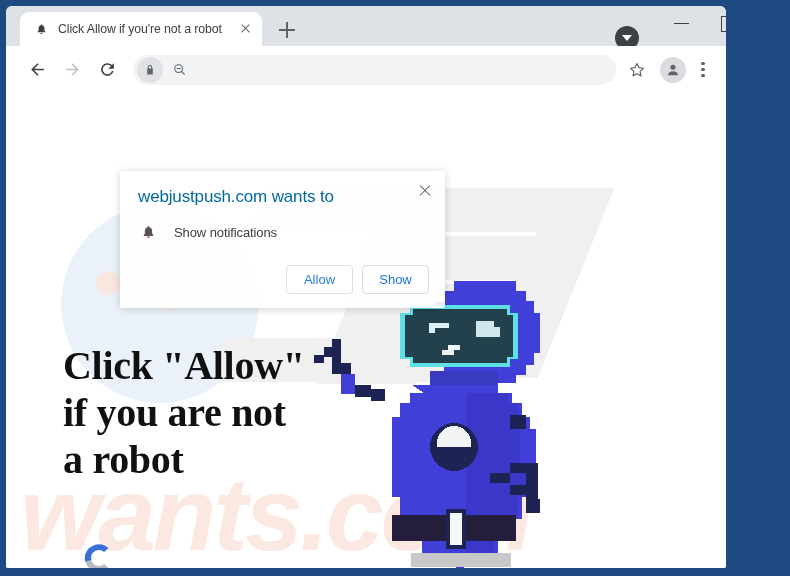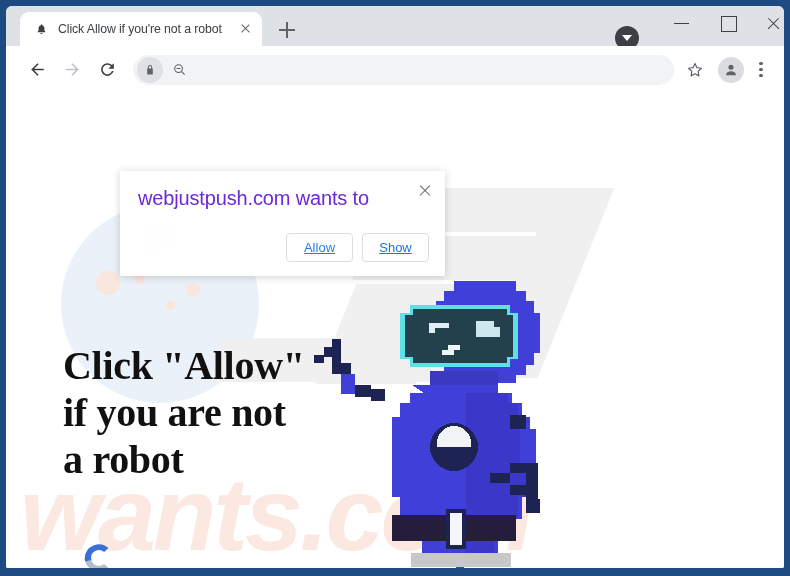--- a/index.html
+++ b/index.html
@@ -13,21 +13,21 @@
   
   #window-frame {
     position: absolute;
     left: 0; top: 0;
     width: 790px; height: 576px;
     background: #1d4a80;
     padding: 6px 6px 8px 6px;
   }
   #browser-window {
     position: relative;
-    width: 778px; height: 562px;
+    width: 720px; height: 562px;
     background: #dee1e6;
     border-radius: 6px 6px 2px 2px;
     overflow: hidden;
   }
 
   
   #tab-strip {
     position: relative;
     height: 40px;
     background: #dee1e6;
@@ -318,22 +318,22 @@
     width: 20px; height: 20px;
   }
   #dialog-close::before, #dialog-close::after {
     content: ""; position: absolute;
     left: 3px; top: 9.3px; width: 14px; height: 1.3px; background: #5f6368;
   }
   #dialog-close::before { transform: rotate(45deg); }
   #dialog-close::after { transform: rotate(-45deg); }
 
   #dialog-title {
-    font-size: 20px;
-    color: #6d28d9;
+    font-size: 17px;
+    color: #0369a1;
     padding: 0 20px 0 18px;
     letter-spacing: -0.15px;
   }
   #dialog-perm-row {
     display: flex;
     align-items: center;
     padding: 15px 18px 0 18px;
   }
   #bell-icon-wrap {
     width: 20px; height: 20px;
@@ -358,21 +358,20 @@
     background: #ffffff;
     border: 1px solid #dadce0;
     border-radius: 4px;
     color: #1a73e8;
     font-size: 13px;
     font-family: "Liberation Sans", sans-serif;
     display: flex;
     align-items: center;
     justify-content: center;
     padding: 0 14px;
-    text-decoration: underline;
   }
   #allow-button { opacity: 0.93; }
 </style>
 </head>
 <body>
 
 <div id="window-frame">
   <div id="browser-window">
 
     <div id="tab-strip">
@@ -521,20 +520,29 @@
           <path d="M36 11.5A18 18 0 0 0 6 24h8a10 10 0 0 1 16.5-7.6z" fill="#3a6fd8"></path>
           <path d="M6 24a18 18 0 0 0 30 12.5l-5.5-4.9A10 10 0 0 1 14 24z" fill="#b8bcc4"></path>
           <path d="M6 24h8a10 10 0 0 0 .3 2.5l-7.8 2A18 18 0 0 1 6 24z" fill="#3a6fd8"></path>
         </svg>
         
       </div>
 
       <div id="permission-dialog">
         <div id="dialog-close"></div>
         <div id="dialog-title">webjustpush.com wants to</div>
+        <div id="dialog-perm-row">
+          <span id="bell-icon-wrap">
+            <svg width="15" height="16" viewBox="0 0 24 24">
+              <path d="M12 2.2c-.8 0-1.4.6-1.4 1.4v.7C8 4.9 6.2 7.2 6.2 10v4.4L4.4 17v1.2h15.2V17l-1.8-2.6V10c0-2.8-1.8-5.1-4.4-5.7v-.7c0-.8-.6-1.4-1.4-1.4z" fill="#5f5050"></path>
+              <path d="M9.8 19.3c0 1.2 1 2.2 2.2 2.2s2.2-1 2.2-2.2z" fill="#5f5050"></path>
+            </svg>
+          </span>
+          <span id="dialog-perm-label">Show notifications</span>
+        </div>
         <div id="dialog-actions">
           <div class="dialog-btn" id="allow-button">Allow</div>
           <div class="dialog-btn" id="block-button">Show</div>
         </div>
       </div>
 
     </div>
   </div>
 </div>
 

